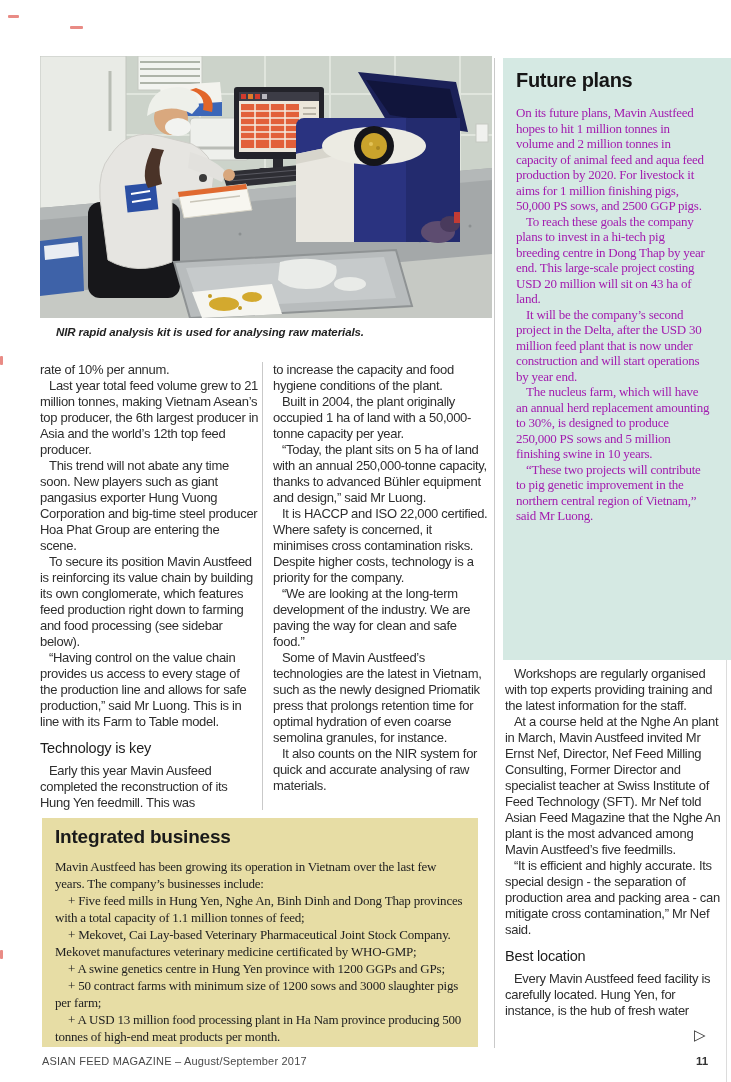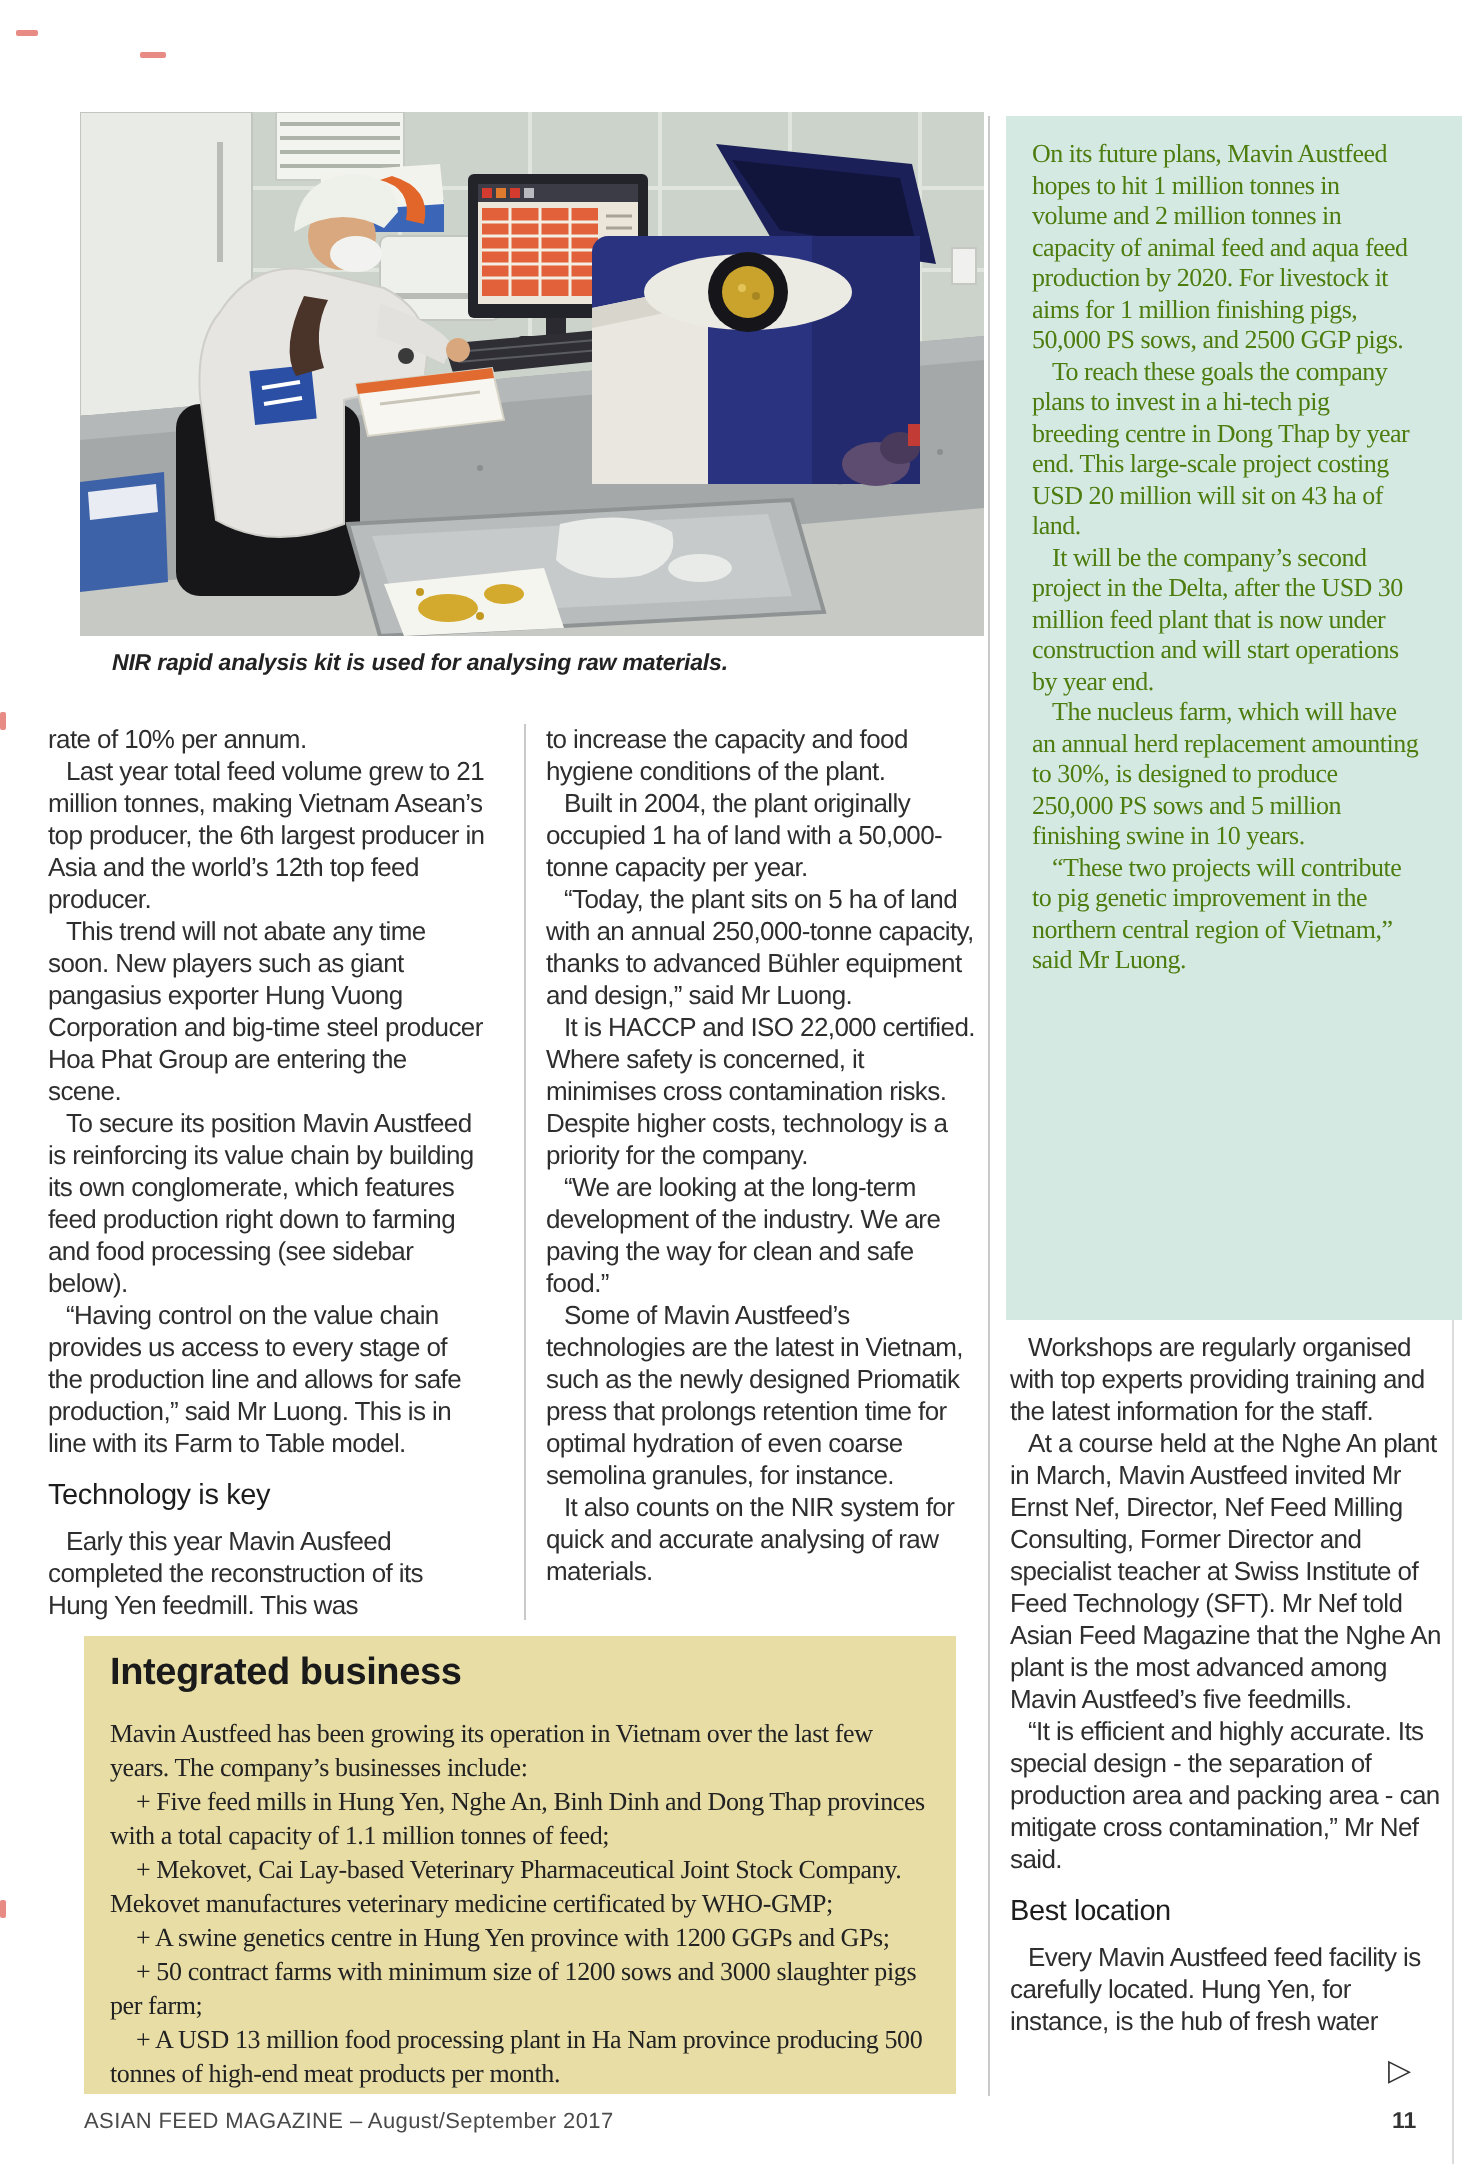--- a/index.html
+++ b/index.html
@@ -17,21 +17,21 @@
   .col{position:absolute;color:var(--body-text,#2e2e2e);}
   .col p{margin:0;font-size:13px;line-height:16px;letter-spacing:-0.3px;text-indent:9px;}
   .col.flow p:first-child{text-indent:0;}
   .subhead{font-size:14.5px;font-weight:normal;color:#1c1c1c;margin:10px 0 7px 0;letter-spacing:-0.2px;}
   
   #future-box{position:absolute;left:503px;top:58px;width:228px;height:602px;
               background:var(--future-box-bg,#d5e9e3);box-sizing:border-box;
               padding:11px 21px 0 13px;overflow:hidden;}
   #future-box h2{margin:0 0 13px 0;font-size:20px;font-weight:bold;color:#161616;letter-spacing:-0.3px;}
   #future-box p{margin:0;font-family:"Liberation Serif",serif;font-size:13px;line-height:15.5px;
-                letter-spacing:-0.25px;color:#4d7c0f;text-indent:10px;}
+                letter-spacing:-0.25px;color:#a21caf;text-indent:10px;}
   #future-box p:first-child{text-indent:0;}
   
   #integrated-box{position:absolute;left:42px;top:818px;width:436px;height:229px;
                   background:var(--integrated-box-bg,#e7dda5);box-sizing:border-box;
                   padding:8px 14px 4px 13px;overflow:hidden;}
   #integrated-box h2{margin:0 0 10px 0;font-size:19px;font-weight:bold;color:#1a1a1a;letter-spacing:-0.2px;}
   #integrated-box p{margin:0;font-family:"Liberation Serif",serif;font-size:13px;line-height:17px;
                     letter-spacing:-0.2px;color:#222;}
   #integrated-box .items p{text-indent:13px;}
   
@@ -198,21 +198,21 @@
       </g>
     </svg>
   </div>
 
   <div id="caption">NIR rapid analysis kit is used for analysing raw materials.</div>
 
   <div class="vrule" style="left:262px;top:362px;height:448px;"></div>
   <div class="vrule" style="left:494px;top:58px;height:990px;"></div>
   <div class="scan-edge" style="left:726px;top:660px;height:422px;"></div>
 
-  <div class="col flow" style="left:24px;top:362px;width:219px;">
+  <div class="col flow" style="left:40px;top:362px;width:219px;">
     <div>
         <p>rate of 10% per annum.</p>
         <p>Last year total feed volume grew to 21 million tonnes, making Vietnam Asean’s top producer, the 6th largest producer in Asia and the world’s 12th top feed producer.</p>
         <p>This trend will not abate any time soon. New players such as giant pangasius exporter Hung Vuong Corporation and big-time steel producer Hoa Phat Group are entering the scene.</p>
         <p>To secure its position Mavin Austfeed is reinforcing its value chain by building its own conglomerate, which features feed production right down to farming and food processing (see sidebar below).</p>
         <p>“Having control on the value chain provides us access to every stage of the production line and allows for safe production,” said Mr Luong. This is in line with its Farm to Table model.</p>
       </div>
     <div class="subhead">Technology is key</div>
     <div>
         <p style="text-indent:9px;">Early this year Mavin Ausfeed completed the reconstruction of its Hung Yen feedmill. This was</p>
@@ -225,20 +225,21 @@
         <p>Built in 2004, the plant originally occupied 1 ha of land with a 50,000-tonne capacity per year.</p>
         <p>“Today, the plant sits on 5 ha of land with an annual 250,000-tonne capacity, thanks to advanced Bühler equipment and design,” said Mr Luong.</p>
         <p>It is HACCP and ISO 22,000 certified. Where safety is concerned, it minimises cross contamination risks. Despite higher costs, technology is a priority for the company.</p>
         <p>“We are looking at the long-term development of the industry. We are paving the way for clean and safe food.”</p>
         <p>Some of Mavin Austfeed’s technologies are the latest in Vietnam, such as the newly designed Priomatik press that prolongs retention time for optimal hydration of even coarse semolina granules, for instance.</p>
         <p>It also counts on the NIR system for quick and accurate analysing of raw materials.</p>
       </div>
   </div>
 
   <div id="future-box">
+    <h2>Future plans</h2>
     <div>
         <p>On its future plans, Mavin Austfeed hopes to hit 1 million tonnes in volume and 2 million tonnes in capacity of animal feed and aqua feed production by 2020. For livestock it aims for 1 million finishing pigs, 50,000 PS sows, and 2500 GGP pigs.</p>
         <p>To reach these goals the company plans to invest in a hi-tech pig breeding centre in Dong Thap by year end. This large-scale project costing USD 20 million will sit on 43 ha of land.</p>
         <p>It will be the company’s second project in the Delta, after the USD 30 million feed plant that is now under construction and will start operations by year end.</p>
         <p>The nucleus farm, which will have an annual herd replacement amounting to 30%, is designed to produce 250,000 PS sows and 5 million finishing swine in 10 years.</p>
         <p>“These two projects will contribute to pig genetic improvement in the northern central region of Vietnam,” said Mr Luong.</p>
       </div>
   </div>
 
   <div class="col" id="right-lower">

